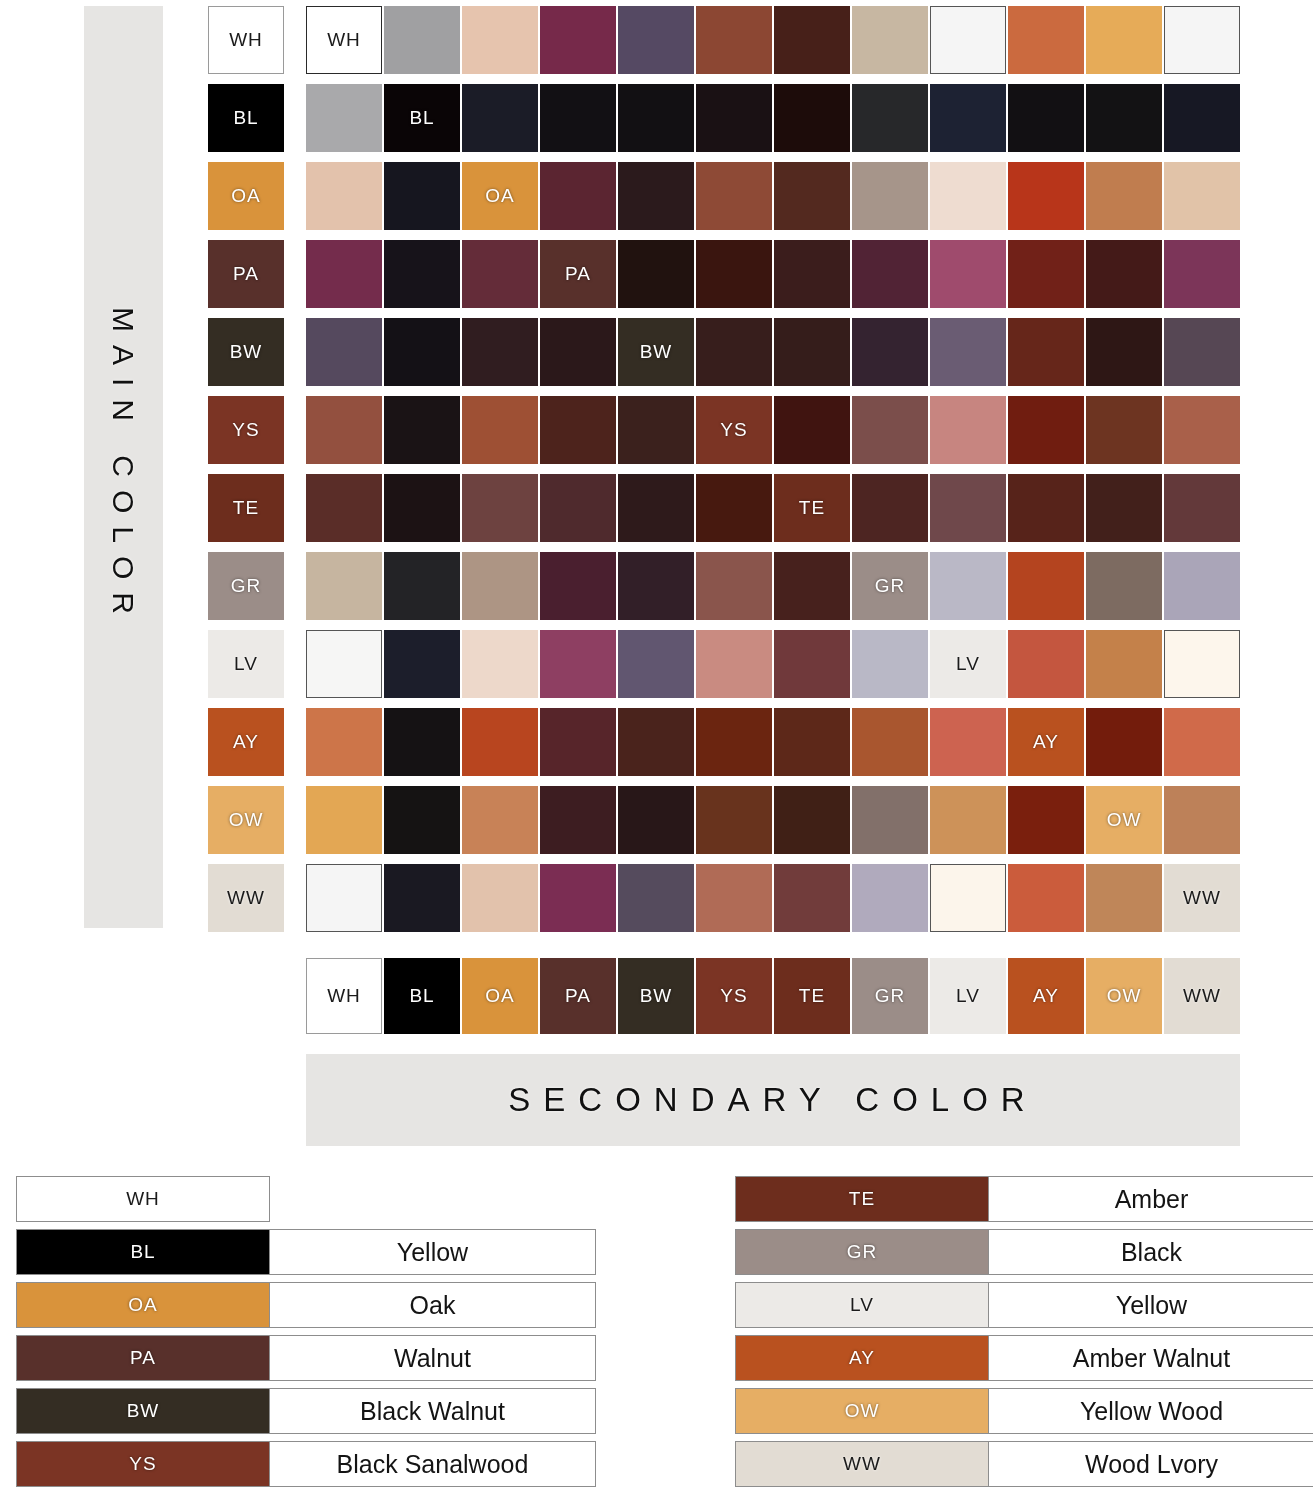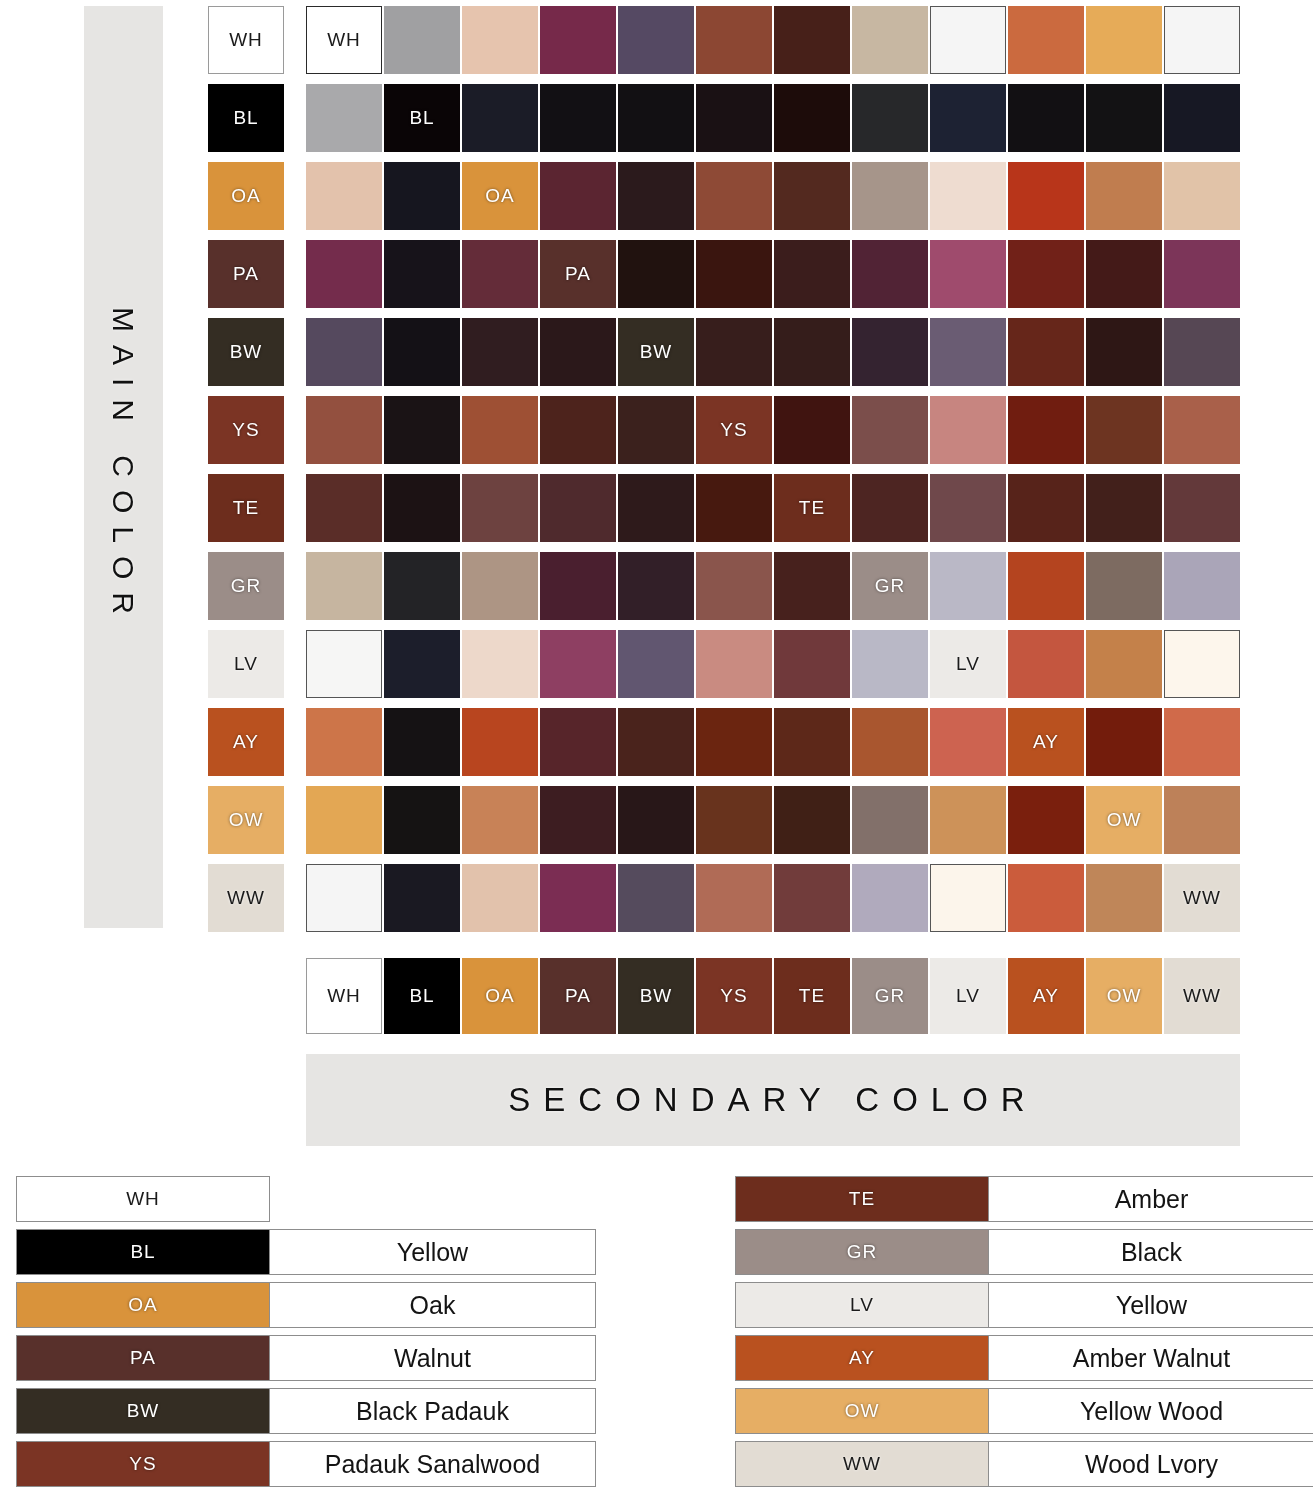--- a/index.html
+++ b/index.html
@@ -446,29 +446,29 @@
       </div>
       <div class="legend-name">
         <span>Walnut</span>
       </div>
     </div>
     <div class="legend-row">
       <div class="legend-swatch lbl-light" style="background: rgb(52, 45, 35);">
         <span>BW</span>
       </div>
       <div class="legend-name">
-        <span>Black Padauk</span>
+        <span>Black Walnut</span>
       </div>
     </div>
     <div class="legend-row">
       <div class="legend-swatch lbl-light" style="background: rgb(123, 52, 36);">
         <span>YS</span>
       </div>
       <div class="legend-name">
-        <span>Padauk Sanalwood</span>
+        <span>Black Sanalwood</span>
       </div>
     </div>
   </div>
 <div class="legend" id="legend-right">
     <div class="legend-row">
       <div class="legend-swatch lbl-light" style="background: rgb(109, 45, 29);">
         <span>TE</span>
       </div>
       <div class="legend-name">
         <span>Amber</span>

